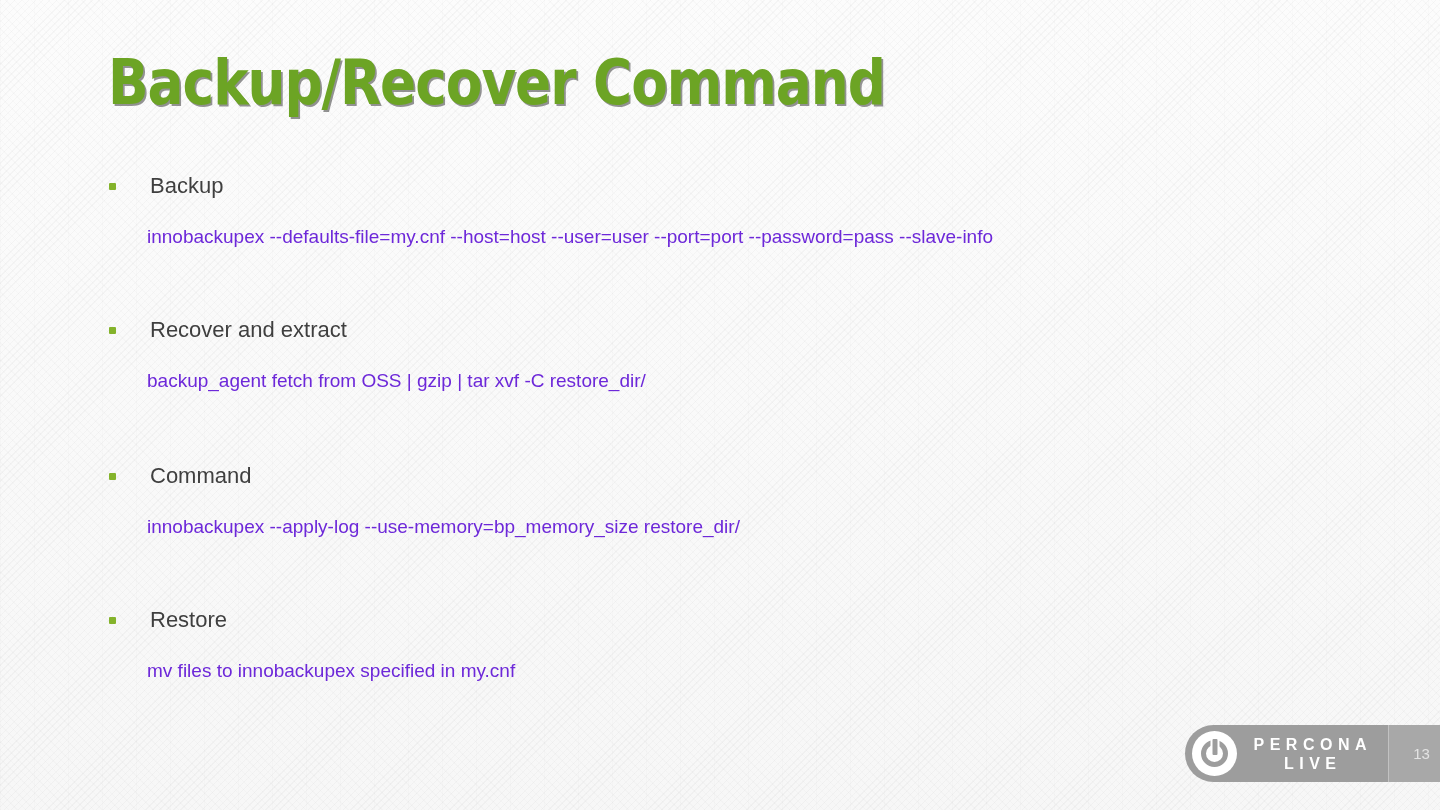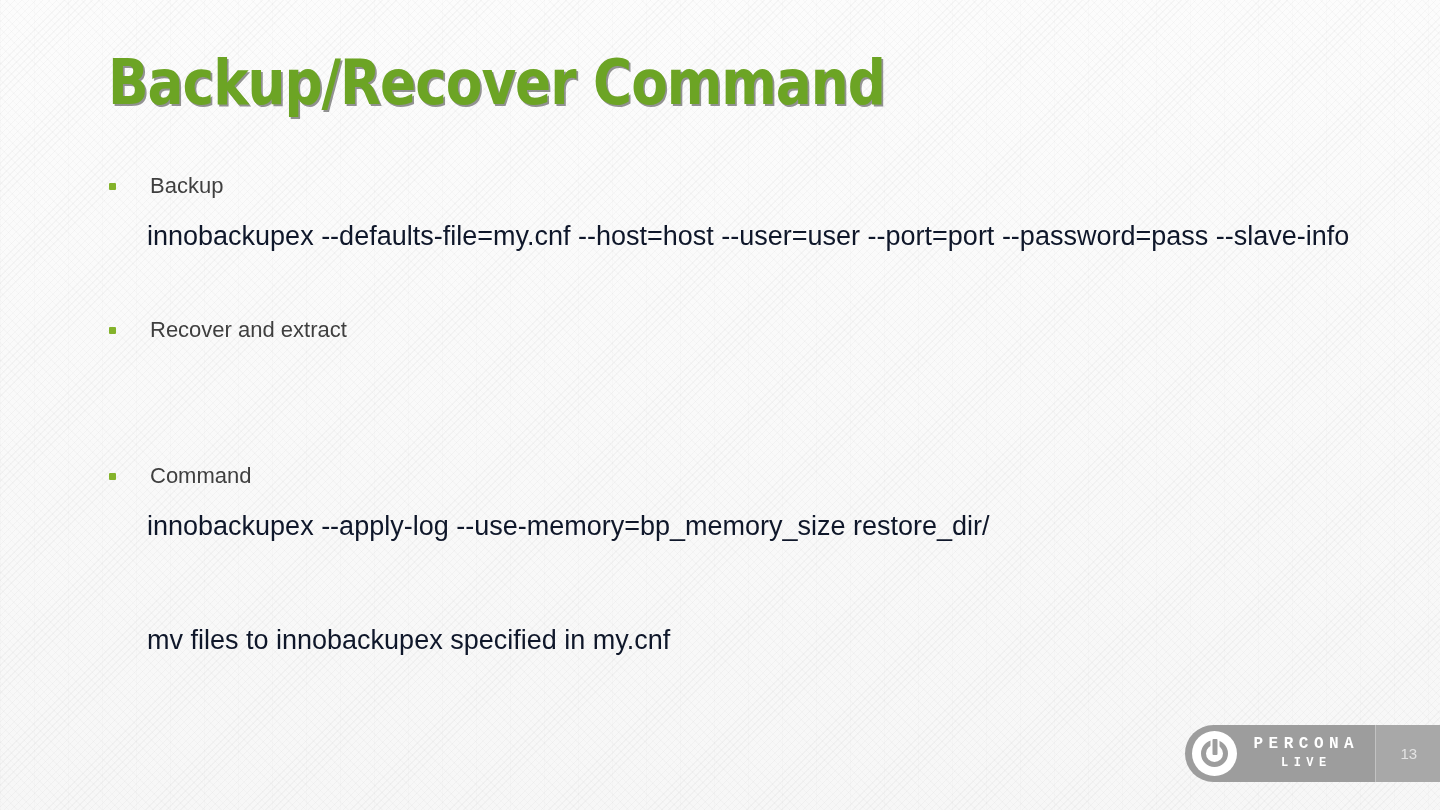--- a/index.html
+++ b/index.html
@@ -90,23 +90,23 @@
   .bullet-label {
     margin-left: 46px;
     font-size: 22px;
     line-height: 28px;
     color: #3f3f3f;
     white-space: nowrap;
   }
 
   .cmd {
     margin-left: 43px;
-    font-size: 27px;
+    font-size: 19px;
     line-height: 31px;
-    color: #0f172a;
+    color: #6d28d9;
     max-width: 1180px;
   }
   .cmd .line { white-space: nowrap; }
 
   
   #group-backup   { top: 172px; }
   #group-download { top: 316px; }
   #group-recover  { top: 462px; }
   #group-restore  { top: 606px; }
 
@@ -174,31 +174,31 @@
     background: #9d9d9d;
     border-radius: 1px;
   }
 
   #logo-words {
     margin-left: 11px;
     display: flex;
     flex-direction: column;
     align-items: center;
     color: #ffffff;
-    font-family: Liberation Mono, monospace;
+    font-family: Liberation Sans, sans-serif;
     font-weight: bold;
   }
   #logo-percona {
     font-size: 16px;
     line-height: 19px;
     letter-spacing: 5.5px;
     text-indent: 5.5px;
   }
   #logo-live {
-    font-size: 12px;
+    font-size: 16px;
     line-height: 19px;
     letter-spacing: 5.5px;
     text-indent: 5.5px;
   }
 
   #page-number-box {
     width: 66px;
     height: 57px;
     background: #a8a8a8;
     border-left: 1px solid #c2c2c2;
@@ -228,34 +228,41 @@
       <div class="line">innobackupex --defaults-file=my.cnf --host=host --user=user --port=port --password=pass --slave-info</div>
     </div>
   </div>
 
   <div class="block" id="group-download">
     <div class="bullet-row">
       <span class="bullet-dot"></span>
       <span class="bullet-label">Recover and extract</span>
     </div>
     <div class="cmd-gap"></div>
+    <div class="cmd">
+      <div class="line">backup_agent fetch from OSS | gzip | tar xvf -C restore_dir/</div>
+    </div>
   </div>
 
   <div class="block" id="group-recover">
     <div class="bullet-row">
       <span class="bullet-dot"></span>
       <span class="bullet-label">Command</span>
     </div>
     <div class="cmd-gap"></div>
     <div class="cmd">
       <div class="line">innobackupex --apply-log --use-memory=bp_memory_size restore_dir/</div>
     </div>
   </div>
 
   <div class="block" id="group-restore">
+    <div class="bullet-row">
+      <span class="bullet-dot"></span>
+      <span class="bullet-label">Restore</span>
+    </div>
     <div class="cmd-gap"></div>
     <div class="cmd">
       <div class="line">mv files to innobackupex specified in my.cnf</div>
     </div>
   </div>
 
 </div>
 
 <div id="footer-logo">
   <div id="logo-bar">

